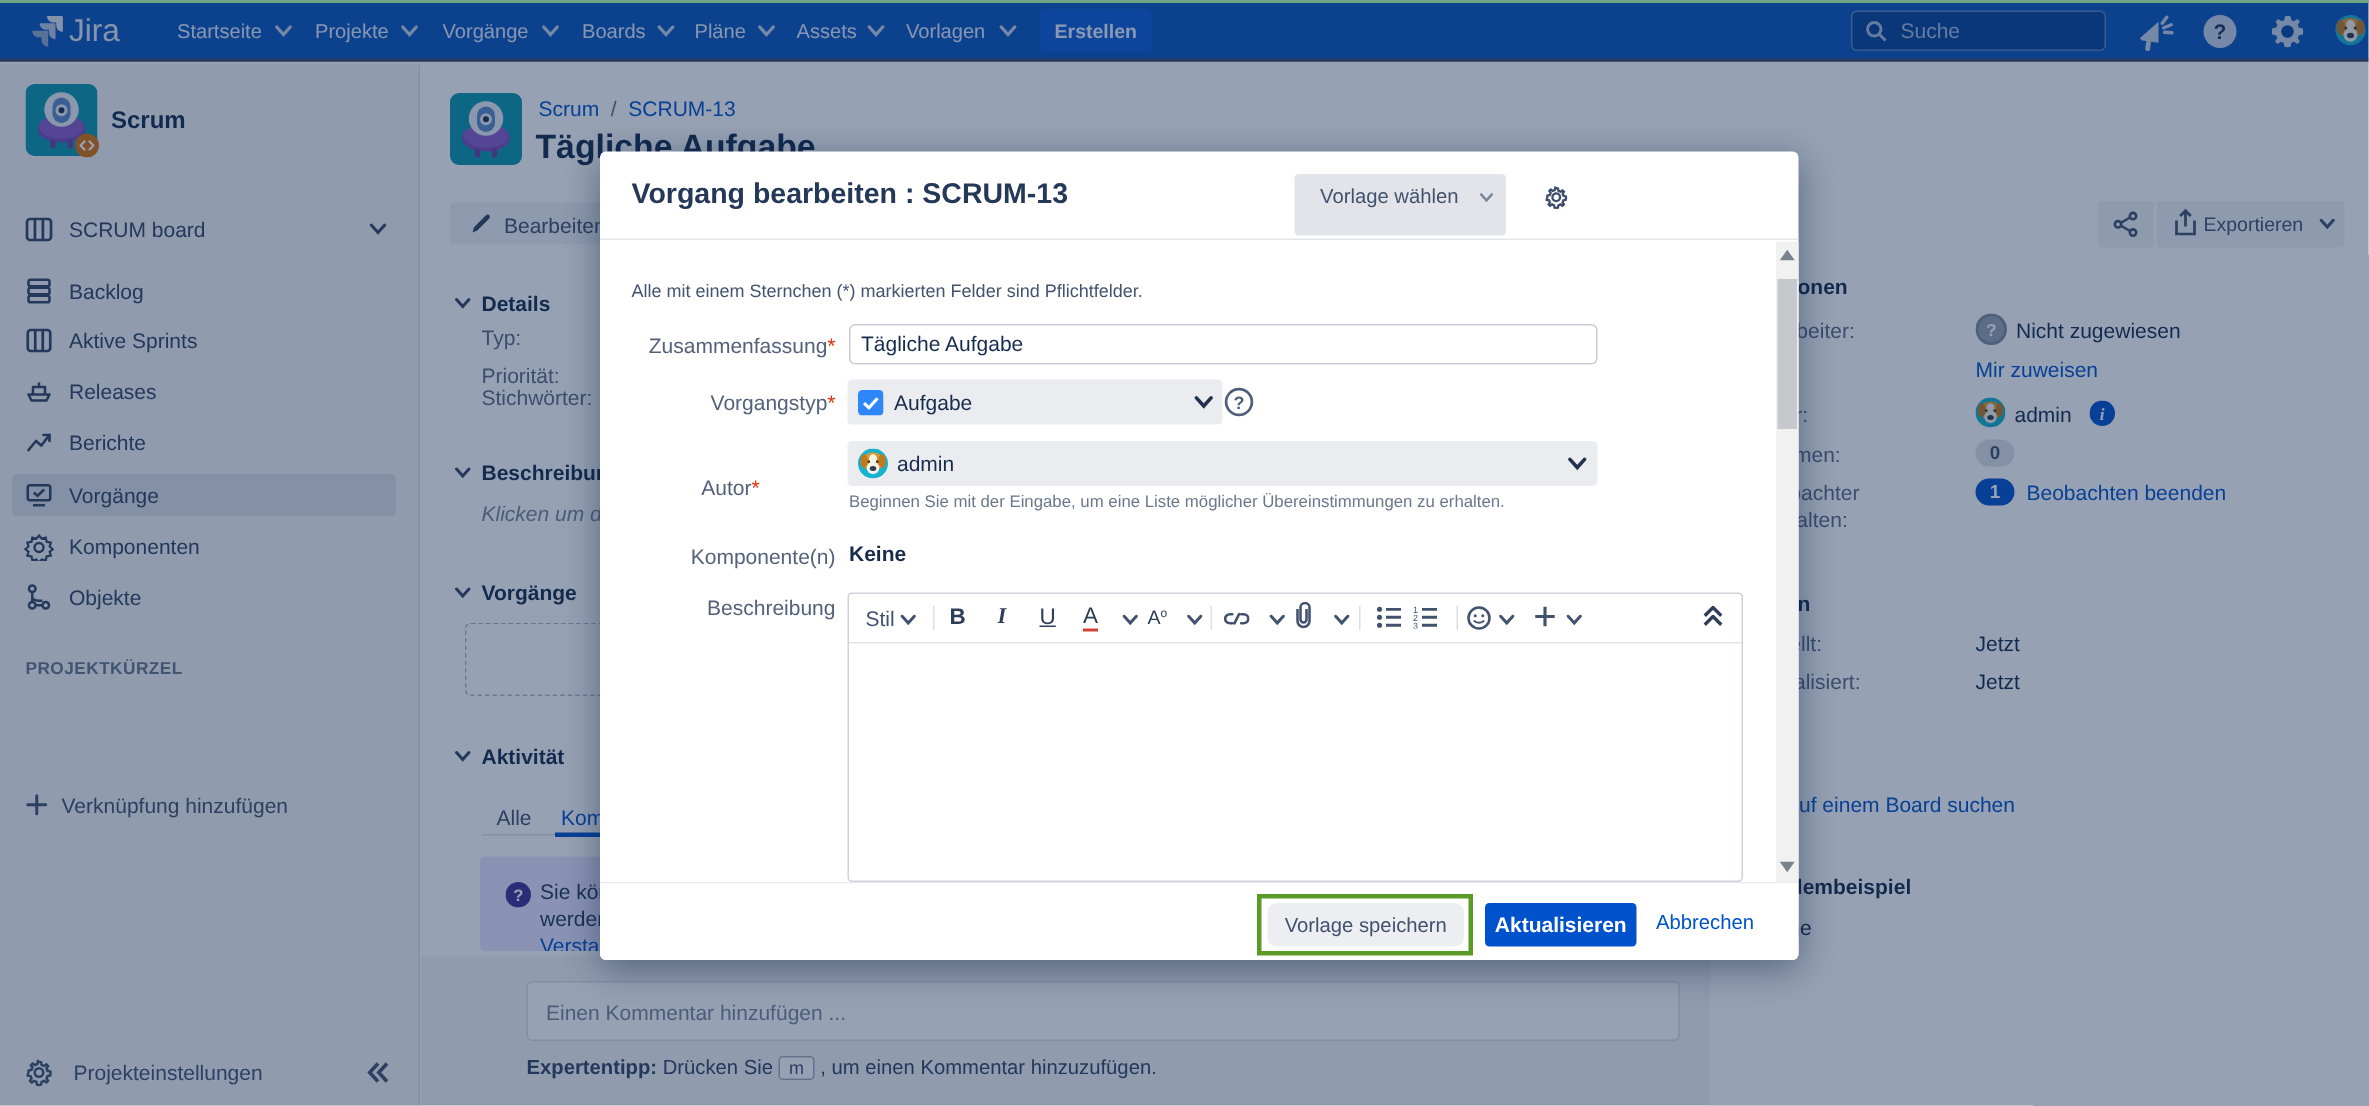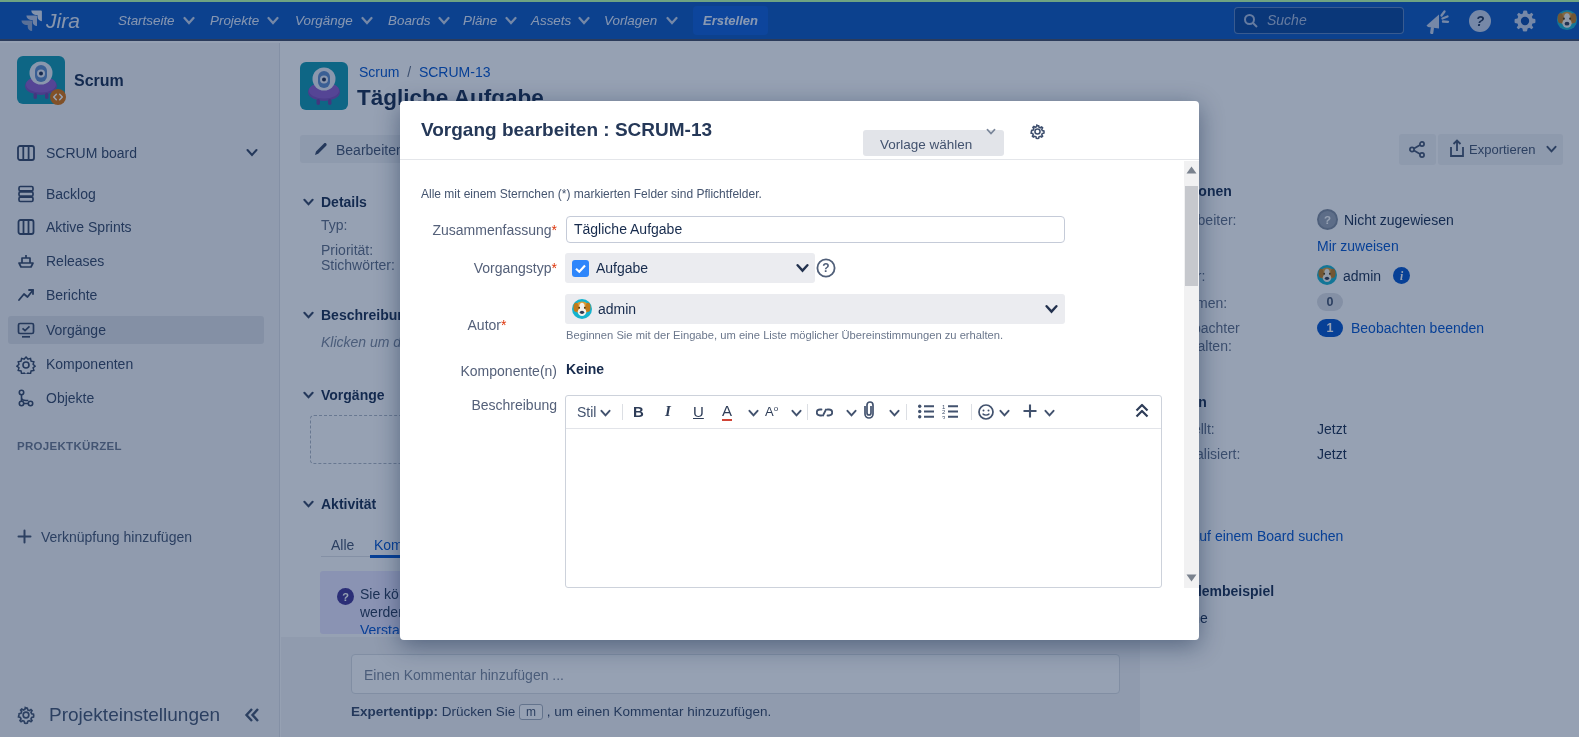--- a/index.html
+++ b/index.html
@@ -2,21 +2,21 @@
 <html lang="de"><head>
 <meta charset="utf-8">
 <title>Jira</title>
 <style>
   * { margin:0; padding:0; box-sizing:border-box; }
   html,body { width:1579px; height:737px; overflow:hidden; }
   body { font-family:"Liberation Sans", sans-serif; position:relative; background:#fff; }
   .abs { position:absolute; }
 
   
-  #nav { position:absolute; left:0; top:0; width:1579px; height:41px; background:#0A55BE; border-bottom:2px solid #404A63;font-style:italic; }
+  #nav { position:absolute; left:0; top:0; width:1579px; height:41px; background:#0A55BE; border-bottom:2px solid #404A63; }
   #nav .item { position:absolute; top:0; height:41px; line-height:41px; color:#E3ECFB; font-size:13.4px; }
   #create-btn { position:absolute; left:693px; top:6px; width:75px; height:29px; background:#0B5CD7; border-radius:4px; color:#E8F0FE; font-weight:bold; font-size:13px; text-align:center; line-height:29px; }
   #search { position:absolute; left:1234px; top:7px; width:170px; height:27px; background:rgba(0,0,20,0.22); border:1px solid rgba(190,210,240,0.45); border-radius:4px; color:#A8BCDD; font-size:14px; line-height:25px; padding-left:32px; }
 
   
   #sidebar { position:absolute; left:0; top:43px; width:280px; height:694px; background:#F4F5F7; border-right:1px solid #DFE1E6; }
   .snav { position:absolute; left:46px; font-size:14px; color:#344563; height:20px; line-height:20px; }
 
   
   #content { position:absolute; left:281px; top:43px; width:1298px; height:694px; background:#fff; }
@@ -25,21 +25,21 @@
   .pagetxt { position:absolute; font-size:14px; }
 
   
   #blanket { position:absolute; left:0; top:0; width:1579px; height:737px; background:rgba(17,40,82,0.44); z-index:50; }
   #topstrip { position:absolute; left:0; top:0; width:1579px; height:2px; background:#6FA382; z-index:60; }
 
   
   #dialog { position:absolute; left:400px; top:101px; width:799px; height:539px; background:#fff; border-radius:4px; box-shadow:0 6px 24px rgba(9,30,66,0.45); z-index:100; font-size:14px; }
   #dlg-head { position:absolute; left:0; top:0; width:799px; height:59px; border-bottom:1px solid #E4E6EA; }
   #dlg-title { position:absolute; left:21px; top:18px; font-size:19px; font-weight:600; color:#253858; }
-  .dlgbtn { position:absolute; top:29px; height:26px; border-radius:3px; font-size:13.5px; color:#42526E; line-height:30px; }
+  .dlgbtn { position:absolute; top:15px; height:41px; border-radius:3px; font-size:13.5px; color:#42526E; line-height:30px; }
   #btn-vorlage { left:463px; width:141px; background:#E2E4E9; padding-left:17px; }
   #btn-felder { left:614px; width:166px; background:#F2F3F5; padding-left:39px; }
   #dlg-foot { position:absolute; left:0; top:487px; width:799px; height:52px; border-top:1px solid #E8EAEE; border-radius:0 0 4px 4px; background:#fff; }
   
   #sbar { position:absolute; left:784px; top:60px; width:15px; height:427px; background:#F1F1F2; }
   #sbar .thumb { position:absolute; left:1px; top:25px; width:13px; height:100px; background:#C6C8CD; }
 
   .flabel { position:absolute; font-size:14px; color:#55617A; font-weight:500; text-align:right; width:140px; left:17px; height:20px; line-height:20px; }
   .req { color:#DE350B; }
   .gsel { position:absolute; background:#EBECF0; border-radius:3px; }
@@ -196,21 +196,21 @@
   <div class="abs" style="left:17px;top:397px;font-size:11.5px;font-weight:bold;color:#6B778C;letter-spacing:.3px;">PROJEKTKÜRZEL</div>
   <svg class="abs" style="left:17px;top:486px" width="15" height="15" viewBox="0 0 15 15">
       <path d="M7.5 1.5 L7.5 13.5 M1.5 7.5 L13.5 7.5" stroke="#42526E" stroke-width="2" stroke-linecap="round"></path>
     </svg>
   <div class="abs" style="left:41px;top:486px;font-size:14px;color:#42526E;">Verknüpfung hinzufügen</div>
 
   <svg class="abs" style="left:16px;top:662px" width="20" height="20" viewBox="0 0 24 24">
     <path fill="none" stroke="#42526E" stroke-width="2" d="M12 3.5l1.6.25.5 2.2 1.9.8 1.9-1.2 1.3 1.3-1.2 1.9.8 1.9 2.2.5.25 1.6-.25 1.6-2.2.5-.8 1.9 1.2 1.9-1.3 1.3-1.9-1.2-1.9.8-.5 2.2-1.6.25-1.6-.25-.5-2.2-1.9-.8-1.9 1.2-1.3-1.3 1.2-1.9-.8-1.9-2.2-.5L3.5 12l.25-1.6 2.2-.5.8-1.9-1.2-1.9 1.3-1.3 1.9 1.2 1.9-.8.5-2.2z"></path>
     <circle cx="12" cy="12" r="3.4" fill="none" stroke="#42526E" stroke-width="2"></circle>
   </svg>
-  <div class="abs" style="left:49px;top:662px;font-size:19px;color:#42526E;line-height:20px;">Projekteinstellungen</div>
+  <div class="abs" style="left:49px;top:662px;font-size:14px;color:#42526E;line-height:20px;">Projekteinstellungen</div>
   <svg class="abs" style="left:243px;top:663px" width="18" height="18" viewBox="0 0 18 18">
       <path d="M9 3 L3.5 9 L9 15 M15 3 L9.5 9 L15 15" fill="none" stroke="#42526E" stroke-width="2.4"></path>
     </svg>
 </div>
 <div id="content"></div>
 <div id="bottomstrip"></div>
 
 <div id="pageitems">
 
   <svg class="abs" style="left:300px;top:62px" width="48" height="48" viewBox="0 0 48 48">
@@ -462,13 +462,19 @@
   </div>
   <div id="sbar">
     <svg class="abs" style="left:2px;top:5px" width="11" height="8" viewBox="0 0 11 8">
         <path d="M5.5 0.5 L10.5 7.5 L0.5 7.5 Z" fill="#7A828E"></path>
       </svg>
     <div class="thumb"></div>
     <svg class="abs" style="left:2px;top:413px" width="11" height="8" viewBox="0 0 11 8">
         <path d="M5.5 7.5 L10.5 0.5 L0.5 0.5 Z" fill="#7A828E"></path>
       </svg>
   </div>
+  <div id="dlg-foot">
+    <div class="abs" style="left:438px;top:7px;width:144px;height:41px;border:3px solid #5A9A26;"></div>
+    <div class="abs" style="left:445px;top:13px;width:131px;height:29px;background:#EDEEF2;border-radius:6px;font-size:13.5px;color:#42526E;text-align:center;line-height:29px;">Vorlage speichern</div>
+    <div class="abs" style="left:590px;top:13px;width:101px;height:29px;background:#0052CC;border-radius:3px;font-size:14px;font-weight:bold;color:#fff;text-align:center;line-height:29px;">Aktualisieren</div>
+    <div class="abs" style="left:704px;top:18px;font-size:13.5px;color:#0052CC;">Abbrechen</div>
+  </div>
 </div>
 
 </body></html>

